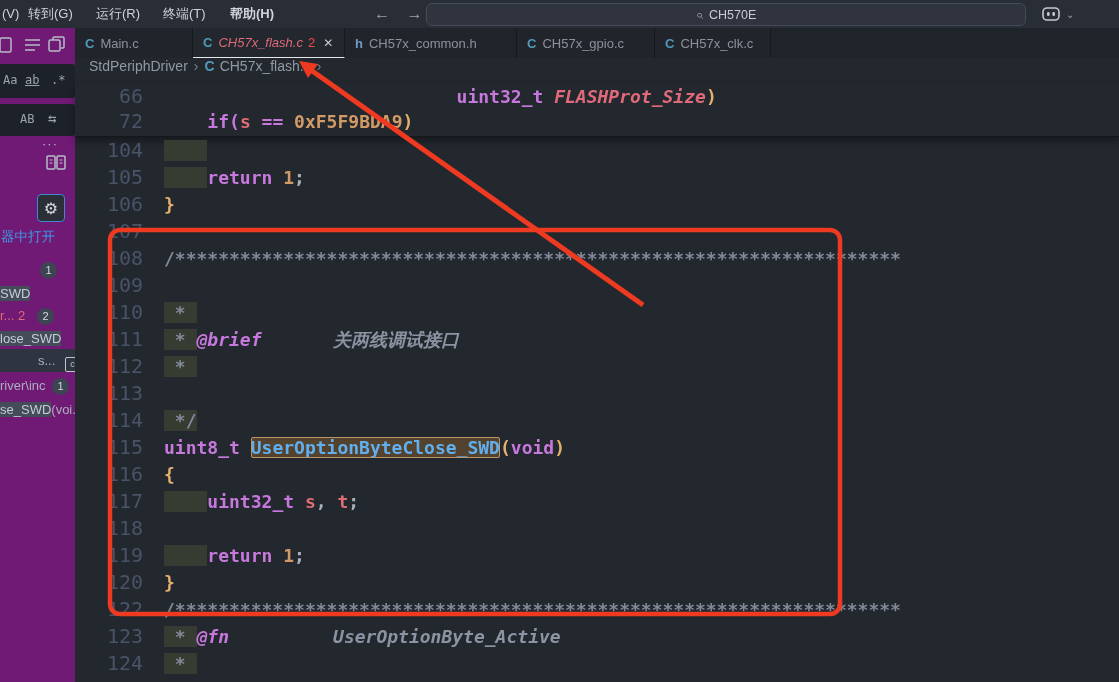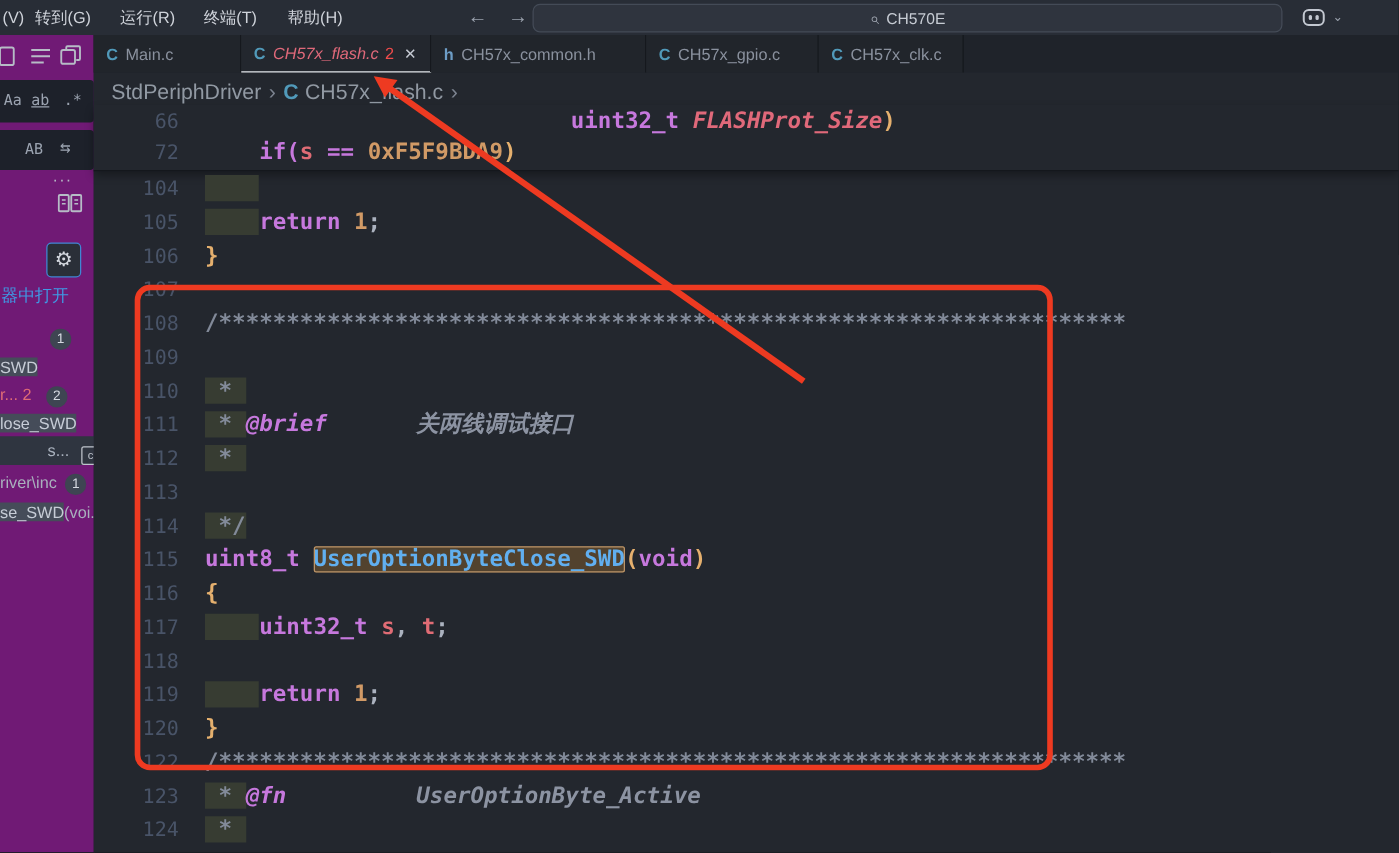--- a/index.html
+++ b/index.html
@@ -44,28 +44,28 @@
   #editor{position:absolute;left:75px;top:28px;width:1044px;height:654px;background:#23272e;}
   #tabstrip{position:absolute;left:0;top:0;width:1044px;height:30px;background:#1f232a;display:flex;}
   .tab{height:30px;display:flex;align-items:center;padding:0 10px;background:#21252b;
     border-right:1px solid #15181d;font-size:13px;color:#8a919e;box-sizing:border-box;}
   .tab .ficon{font-weight:bold;font-size:13px;margin-right:6px;}
   .tab.active{background:#23272e;border-bottom:1.5px solid #e4e7ec;color:#e0697a;}
   .tab.active .lbl{font-style:italic;}
   .tab .cnt{color:#f14c4c;margin-left:5px;}
   .tab .close{color:#c5cad3;margin-left:8px;font-size:12px;}
   #breadcrumb{position:absolute;left:0;top:30px;width:1044px;height:26px;display:flex;
-    align-items:flex-end;font-size:17px;color:#9199a3;padding-left:14px;box-sizing:border-box;}
+    align-items:flex-start;font-size:14px;color:#9199a3;padding-left:14px;box-sizing:border-box;}
   #breadcrumb .sep{margin:0 6px;color:#7d8491;}
   #breadcrumb .ficon{color:#519aba;font-weight:bold;margin-right:5px;}
   
   .crow{display:flex;height:27px;line-height:27px;}
   .srow{display:flex;height:25px;line-height:25px;}
   .ln{width:68px;text-align:right;padding-right:4px;flex:none;color:#495468;
-    font-family:"DejaVu Sans Mono",monospace;font-size:16px;}
+    font-family:"DejaVu Sans Mono",monospace;font-size:20px;}
   .ctext{white-space:pre;font-family:"DejaVu Sans Mono",monospace;font-size:18px;
     font-weight:bold;color:#abb2bf;padding-left:17px;}
   #sticky{position:absolute;left:0;top:56px;width:1044px;height:52px;background:#23272e;
     border-bottom:1px solid #14171c;box-shadow:0 4px 7px rgba(0,0,0,0.35);}
   #codearea{position:absolute;left:0;top:109px;width:1044px;height:545px;overflow:hidden;}
   .s-kw{color:#c678dd;}
   .s-tag{color:#c678dd;font-style:italic;}
   .s-var{color:#e06c75;}
   .s-num{color:#d19a66;}
   .s-pun{color:#abb2bf;}
@@ -80,21 +80,21 @@
   
   #overlay{position:absolute;left:0;top:0;width:1119px;height:682px;pointer-events:none;z-index:50;}
 </style>
 </head>
 <body>
 
 <div id="screen">
 
   <div id="titlebar">
     <span class="menu-item" style="left:2px;">(V)</span>
-    <span id="menu-slot"><span class="menu-item" style="left: 28px;">转到(G)</span><span class="menu-item" style="left: 96px;">运行(R)</span><span class="menu-item" style="left: 163px;">终端(T)</span><span class="menu-item" style="left: 230px;">帮助(H)</span></span>
+    <span id="menu-slot"><span class="menu-item" style="left: 28px;">转到(G)</span><span class="menu-item" style="left: 96px;">运行(R)</span><span class="menu-item" style="left: 163px;">终端(T)</span><span class="menu-item" style="left: 230px; font-weight: bold;">帮助(H)</span></span>
     <span id="nav-arrows">
       <span>←</span>
       <span>→</span>
     </span>
     <div id="cmd-center">
       <span class="mag">⌕</span>
       <span>CH570E</span>
     </div>
     <div id="copilot">
       <svg width="22" height="18" viewBox="0 0 22 18">

